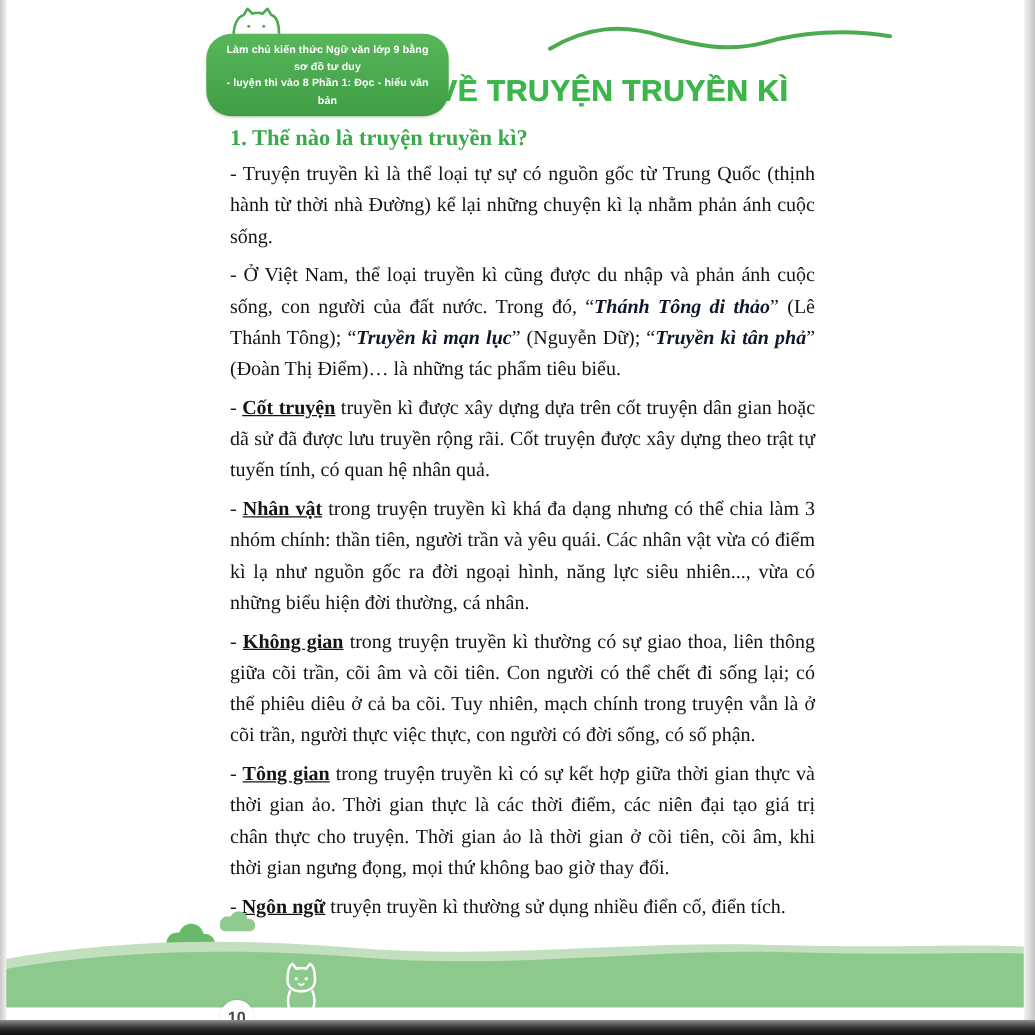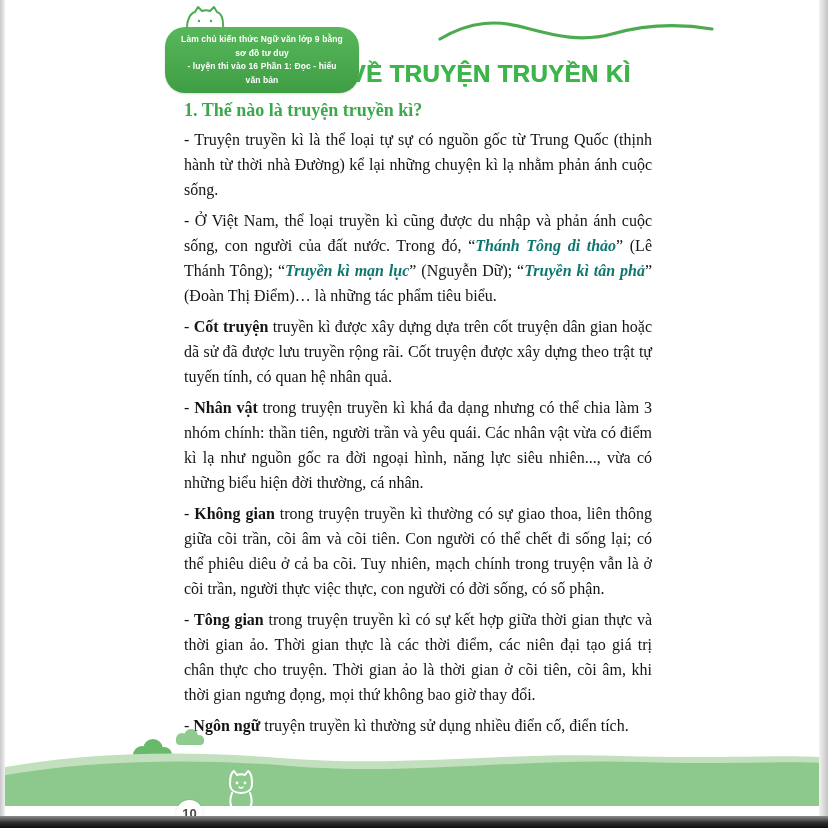--- a/index.html
+++ b/index.html
@@ -39,22 +39,22 @@
     text-shadow:.5px 0 0 currentColor;
   }
   .sec-heading{
     font-family:"Liberation Serif",serif;font-size:18px;font-weight:bold;
     color:#3aa94a;margin:12px 0 2px 0;
   }
   .para{
     margin:6px 0;font-size:16px;line-height:25px;text-align:justify;
     color:#141414;
   }
-  .run-bold{font-weight:bold;}
-  .run-work{color:#0f766e;font-style:italic;font-weight:bold;margin-top:40px;}
+  .run-bold{font-weight:bold;text-decoration:underline;}
+  .run-work{color:#0f172a;font-style:italic;font-weight:bold;margin-top:40px;}
 
   
   .clouds{position:absolute;left:124px;top:727px;z-index:2;line-height:0;}
   .wave{position:absolute;left:0;bottom:14px;z-index:2;line-height:0;}
   .page-num{
     position:absolute;left:176px;top:776px;width:27px;height:27px;z-index:3;
     background:#fff;border-radius:50%;display:flex;align-items:center;justify-content:center;
     font-family:"Liberation Sans",sans-serif;font-size:13px;font-weight:bold;color:#4a4a4a;
     box-shadow:0 0 2px rgba(0,0,0,.15);
     margin-top:24px;
@@ -69,21 +69,21 @@
   <span class="header-cat">
     <svg width="44" height="28" viewBox="0 0 44 28">
       <path d="M6 27 C5 14 10 8 14 7 L17 2 L21 6 C23.5 5 26.5 5 29 6 L33 2 L36 7 C40 8 43 14 42 27" fill="#ffffff" stroke="#4cab50" stroke-width="2" stroke-linecap="round" stroke-linejoin="round"></path>
       <circle cx="18" cy="16" r="1.2" fill="#4cab50"></circle>
       <circle cx="30" cy="16" r="1.2" fill="#4cab50"></circle>
     </svg>
   </span>
 
   <div class="badge">
     <div class="badge-line">Làm chủ kiến thức Ngữ văn lớp 9 bằng sơ đồ tư duy</div>
-    <div class="badge-line">- luyện thi vào 16 Phần 1: Đọc - hiểu văn bản</div>
+    <div class="badge-line">- luyện thi vào 8 Phần 1: Đọc - hiểu văn bản</div>
   </div>
 
   <span class="squiggle">
     <svg width="282" height="34" viewBox="0 0 282 34">
       <path d="M4 24 C34 6 62 4 94 14 C120 21 146 27 176 19 C204 11 240 8 276 14" fill="none" stroke="#4cab50" stroke-width="3.2" stroke-linecap="round"></path>
     </svg>
   </span>
 
   <div class="content">
     <h1 class="page-title">KHÁI QUÁT VỀ TRUYỆN TRUYỀN KÌ</h1>

